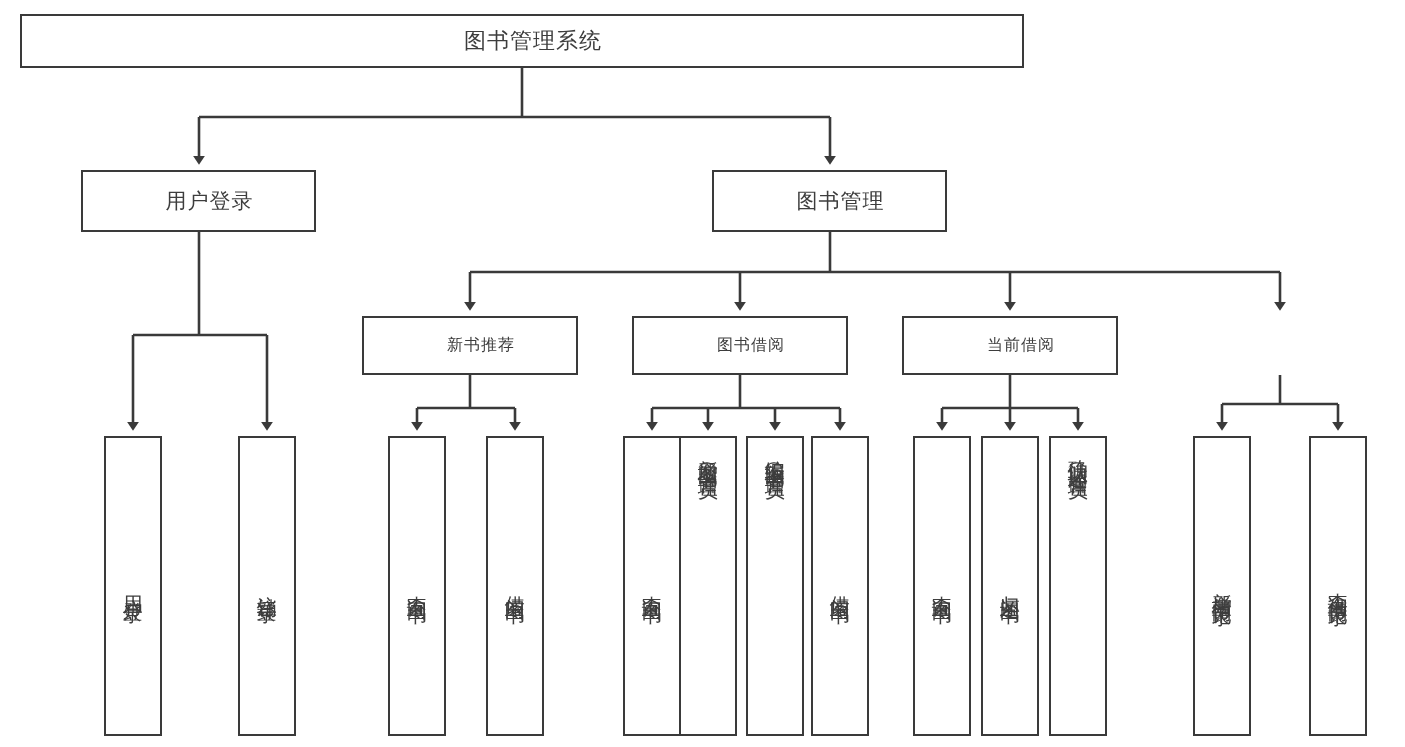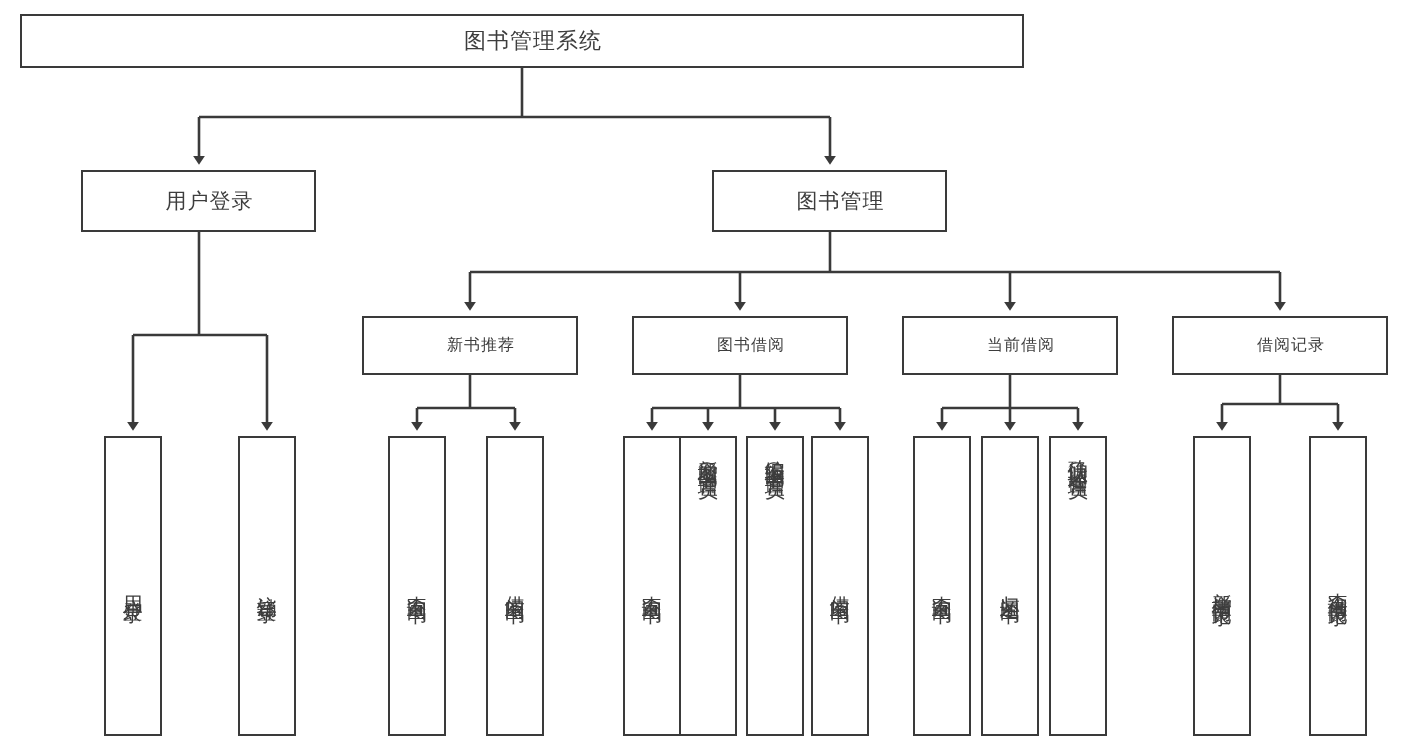--- a/index.html
+++ b/index.html
@@ -149,23 +149,20 @@
 
   <div class="node lvl3" style="left:362px;top:316px;width:216px;">
     <span class="label">新书推荐</span>
   </div>
   <div class="node lvl3" style="left:632px;top:316px;width:216px;">
     <span class="label">图书借阅</span>
   </div>
   <div class="node lvl3" style="left:902px;top:316px;width:216px;">
     <span class="label">当前借阅</span>
   </div>
-  <div class="node lvl3" style="left:1172px;top:316px;width:216px;">
-    <span class="label">借阅记录</span>
-  </div>
 
   <div class="leaf center" style="left:104px;top:436px;height:300px;">
     <span class="vlabel">用户登录</span>
   </div>
   <div class="leaf center" style="left:238px;top:436px;height:300px;">
     <span class="vlabel">注销登录</span>
   </div>
 
   <div class="leaf center" style="left:388px;top:436px;height:300px;">
     <span class="vlabel">查询图书</span>

